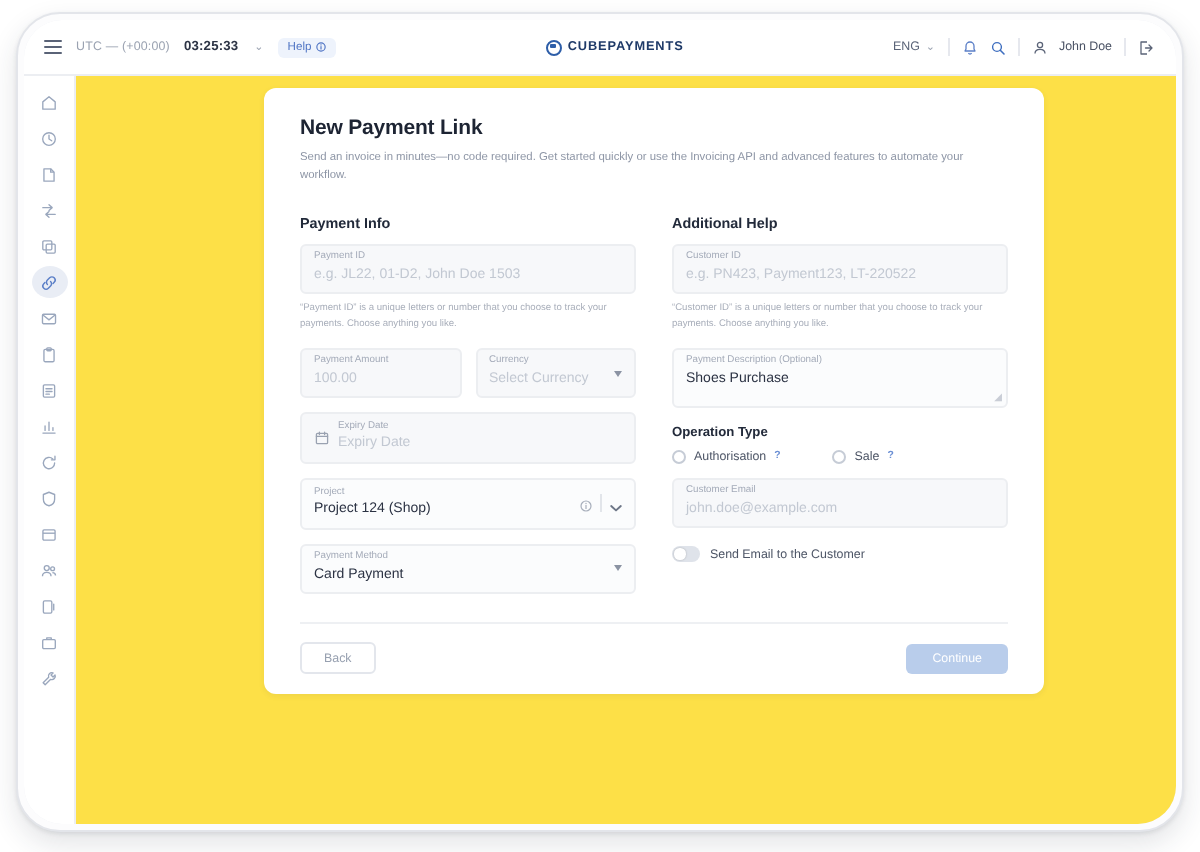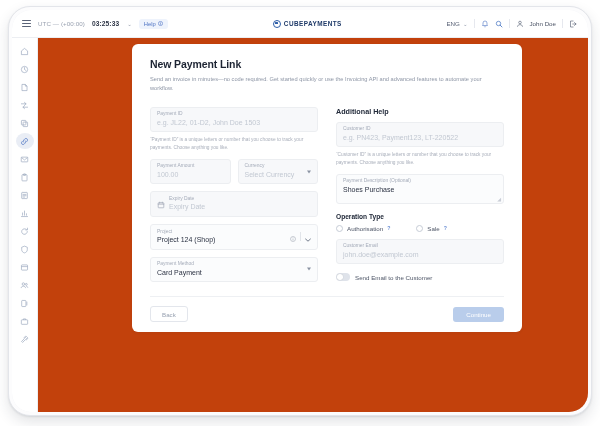--- a/index.html
+++ b/index.html
@@ -69,21 +69,21 @@
     display: flex; flex-direction: column; align-items: center; gap: 2px;
   }
   .side-item {
     width: 18px; height: 16px; border-radius: 50%;
     display: flex; align-items: center; justify-content: center;
     cursor: pointer;
   }
   .side-item.active { background: #e9edf5; }
 
   
-  #content { position: absolute; left: 26px; top: 28px; right: 0; bottom: 0; background: #c2410c; }
+  #content { position: absolute; left: 26px; top: 28px; right: 0; bottom: 0; background: #fde047; }
   #card {
     position: absolute; left: 94px; top: 6px;
     width: 390px; min-height: 258px;
     background: #ffffff; border-radius: 6px;
     box-shadow: 0 1px 3px rgba(40,50,70,.07);
     padding: 14px 18px 0 18px;
   }
   .page-title { font-size: 10.5px; font-weight: bold; color: #1d2433; letter-spacing: -.1px; }
   .page-sub { margin-top: 5px; font-size: 5.7px; line-height: 1.65; color: #8e96a6; max-width: 345px; }
 
@@ -321,20 +321,21 @@
 
   <div id="content">
     <div id="card">
 
       <div class="page-title">New Payment Link</div>
       <div class="page-sub">Send an invoice in minutes—no code required. Get started quickly or use the Invoicing API and advanced features to automate your workflow.</div>
 
       <div class="cols">
 
         <div class="col">
+          <div class="sec-title">Payment Info</div>
 
           <div class="field">
             <div class="f-label">Payment ID</div>
             <div class="f-placeholder">e.g. JL22, 01-D2, John Doe 1503</div>
           </div>
           <div class="hint">“Payment ID” is a unique letters or number that you choose to track your payments. Choose anything you like.</div>
 
           <div class="row2">
             <div class="field">
               <div class="f-label">Payment Amount</div>

